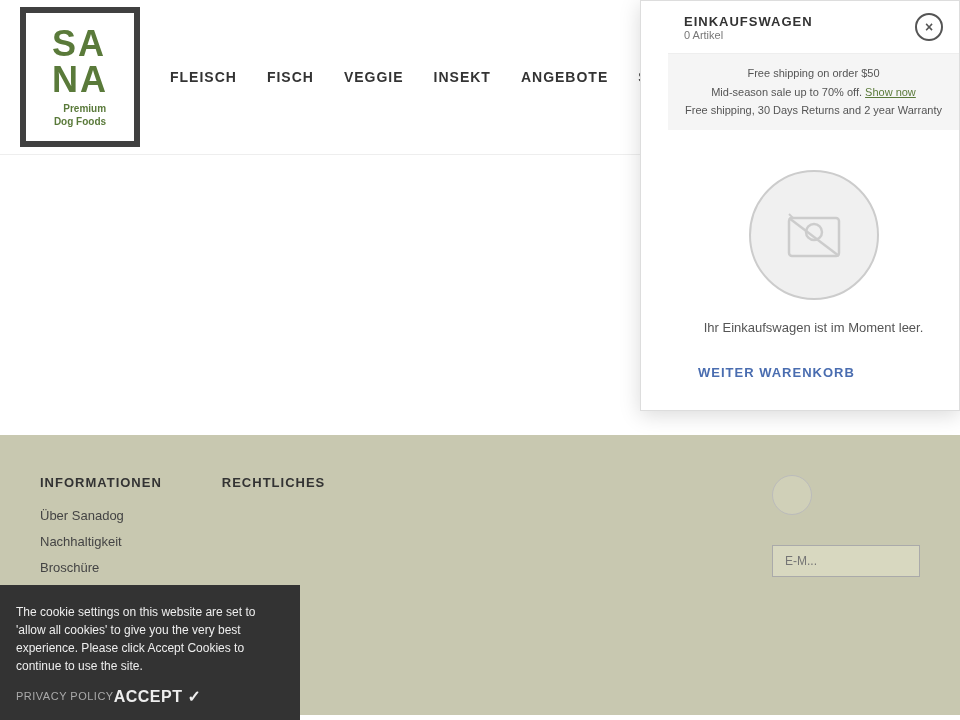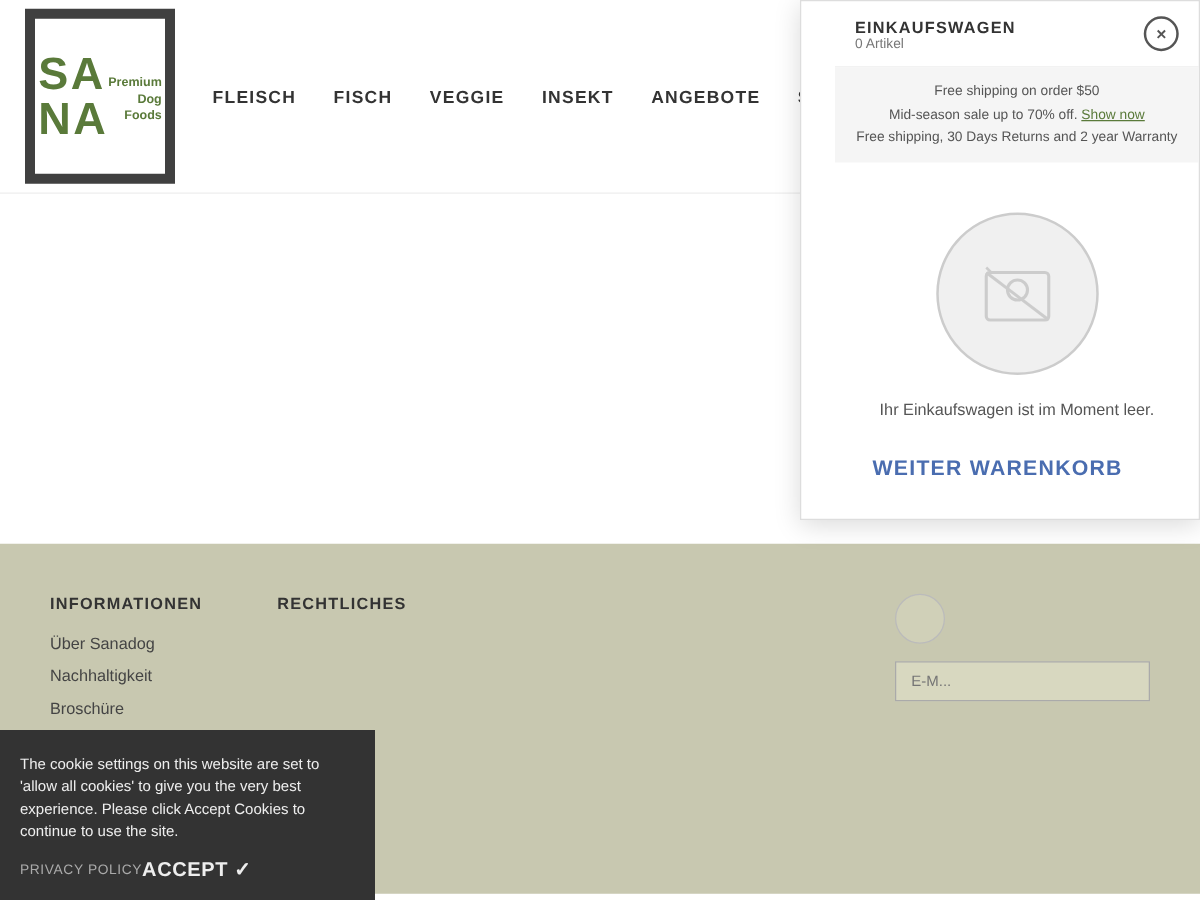--- a/index.html
+++ b/index.html
@@ -10,23 +10,23 @@
       display: flex;
       align-items: center;
       padding: 0 20px;
       height: 155px;
       border-bottom: 1px solid #eee;
       position: relative;
     }
     .logo-box {
       width: 120px;
       height: 140px;
-      border: 8px solid #404040;
-      display: flex;
-      flex-direction: row;
+      border: 6px solid #404040;
+      display: flex;
+      flex-direction: column;
       align-items: center;
       justify-content: center;
       padding: 8px;
       flex-shrink: 0;
     }
     .logo-sa-na {
       font-size: 36px;
       font-weight: 900;
       color: #5a7a3a;
       line-height: 1;
@@ -136,21 +136,21 @@
       color: #555;
       padding: 0 20px 20px;
     }
     .cart-continue-btn {
       display: block;
       margin: 0 20px 20px;
       padding: 10px;
       border: none;
       background: none;
       color: #4a6db0;
-      font-size: 17px;
+      font-size: 13px;
       font-weight: bold;
       letter-spacing: 1px;
       cursor: pointer;
       text-align: center;
       text-decoration: none;
     }
 
     
     .main-content {
       min-height: 280px;
@@ -197,27 +197,27 @@
       border: 1px solid #bbb;
       margin-bottom: 10px;
     }
     .newsletter-title {
       font-size: 13px;
       font-weight: 900;
       color: #333;
       letter-spacing: 1px;
     }
     .newsletter-input {
-      margin-top: 4px;
+      margin-top: 20px;
       padding: 8px 12px;
       border: 1px solid #aaa;
       background: #d8d8c0;
       font-size: 12px;
       color: #777;
-      width: 204px;
+      width: 148px;
     }
 
     
     .cookie-banner {
       position: fixed;
       bottom: 0;
       left: 0;
       width: 300px;
       background: #333;
       color: #eee;

